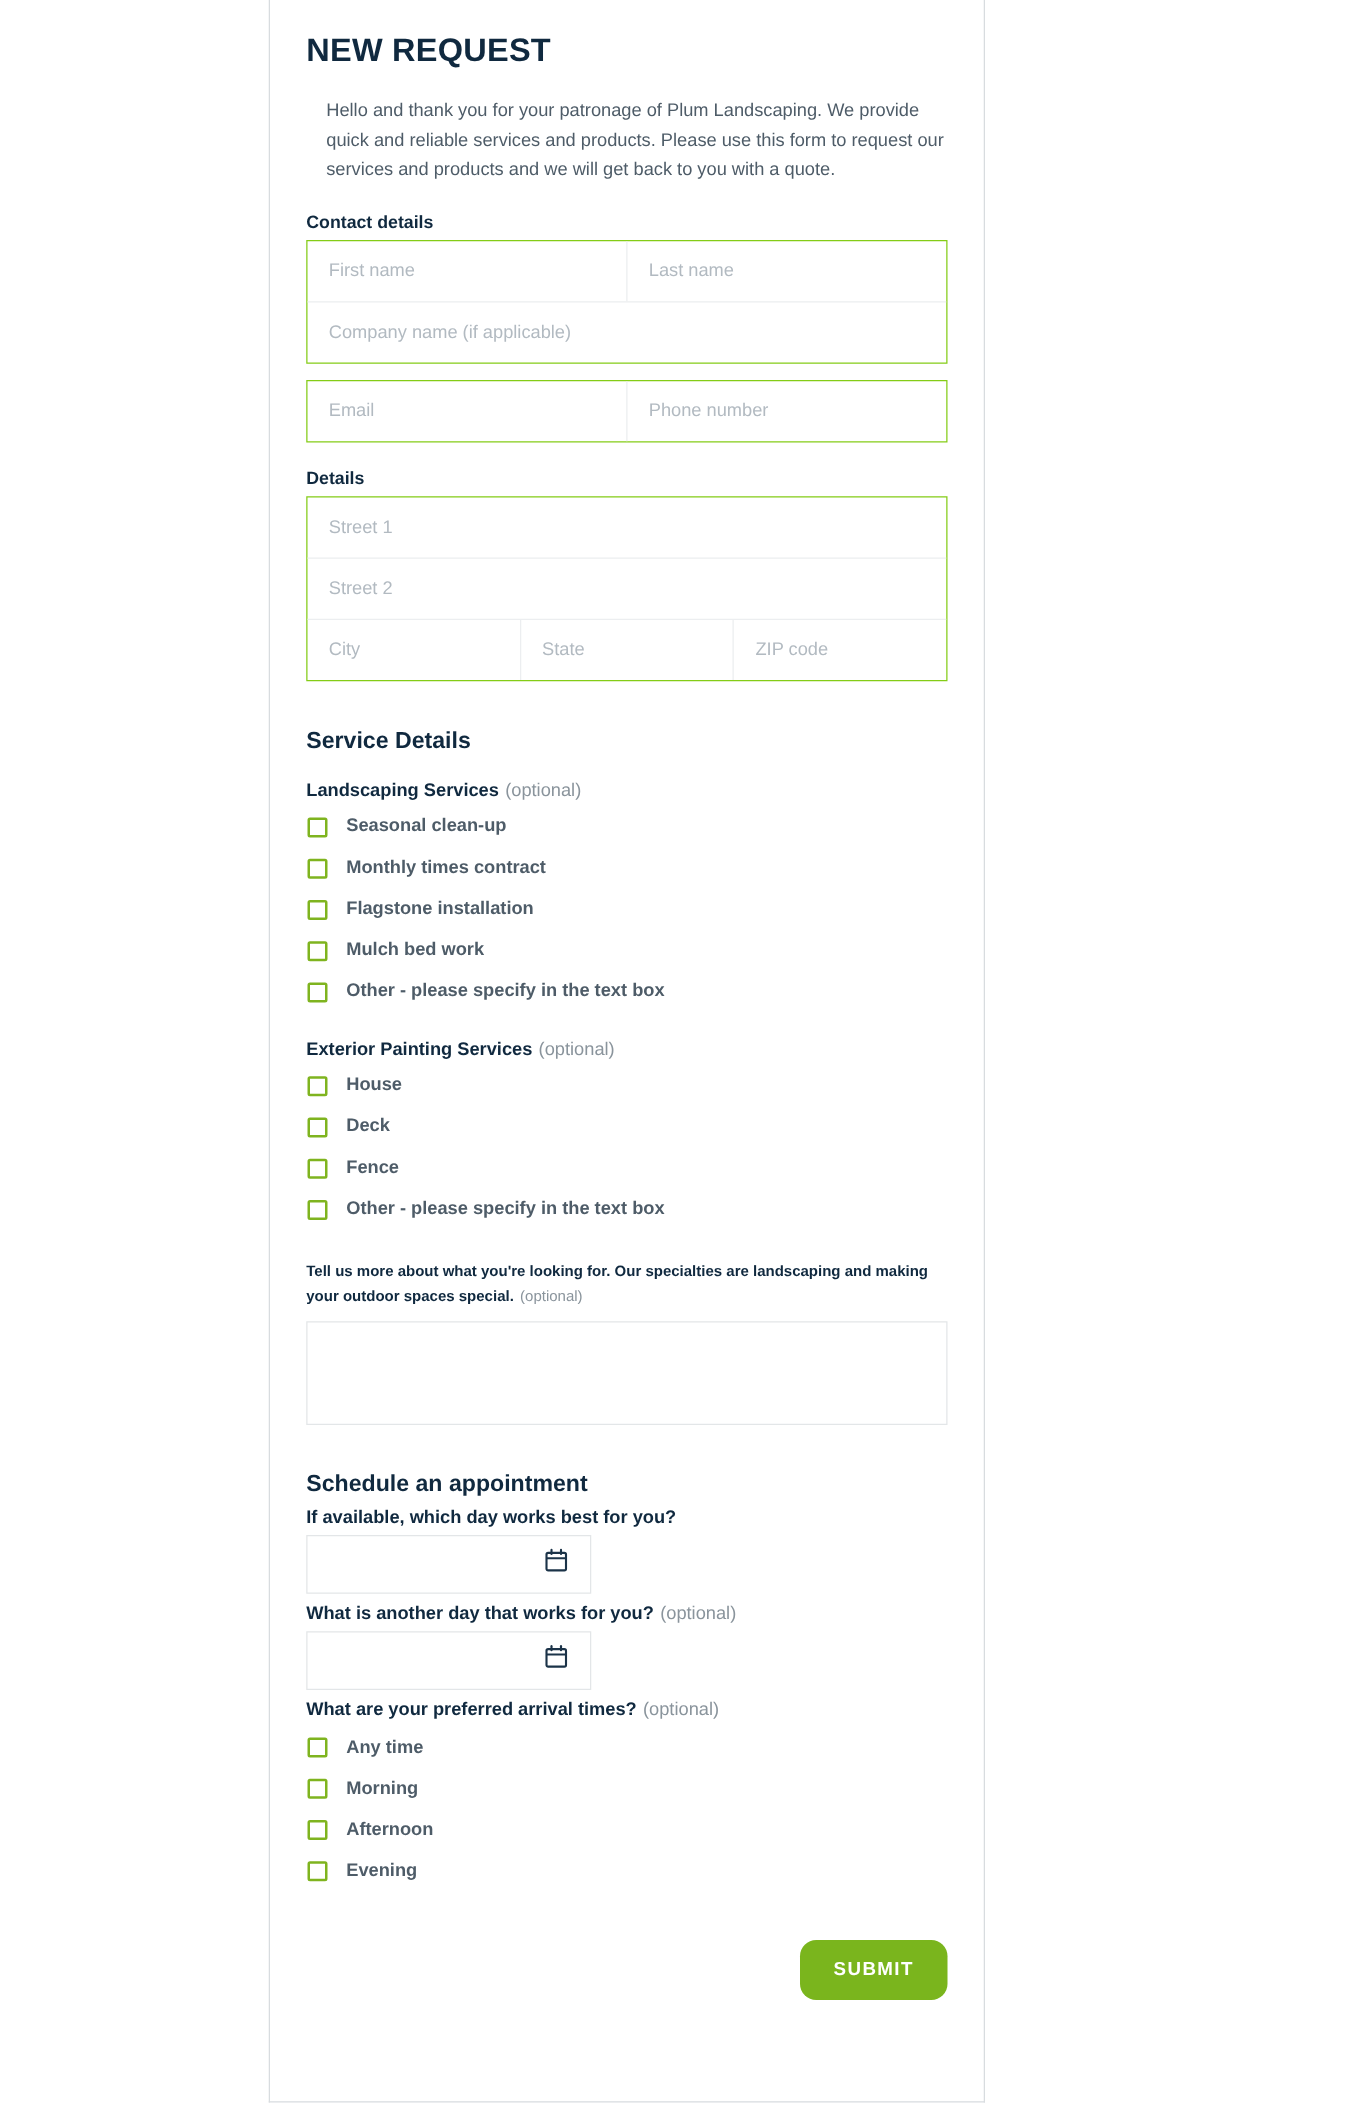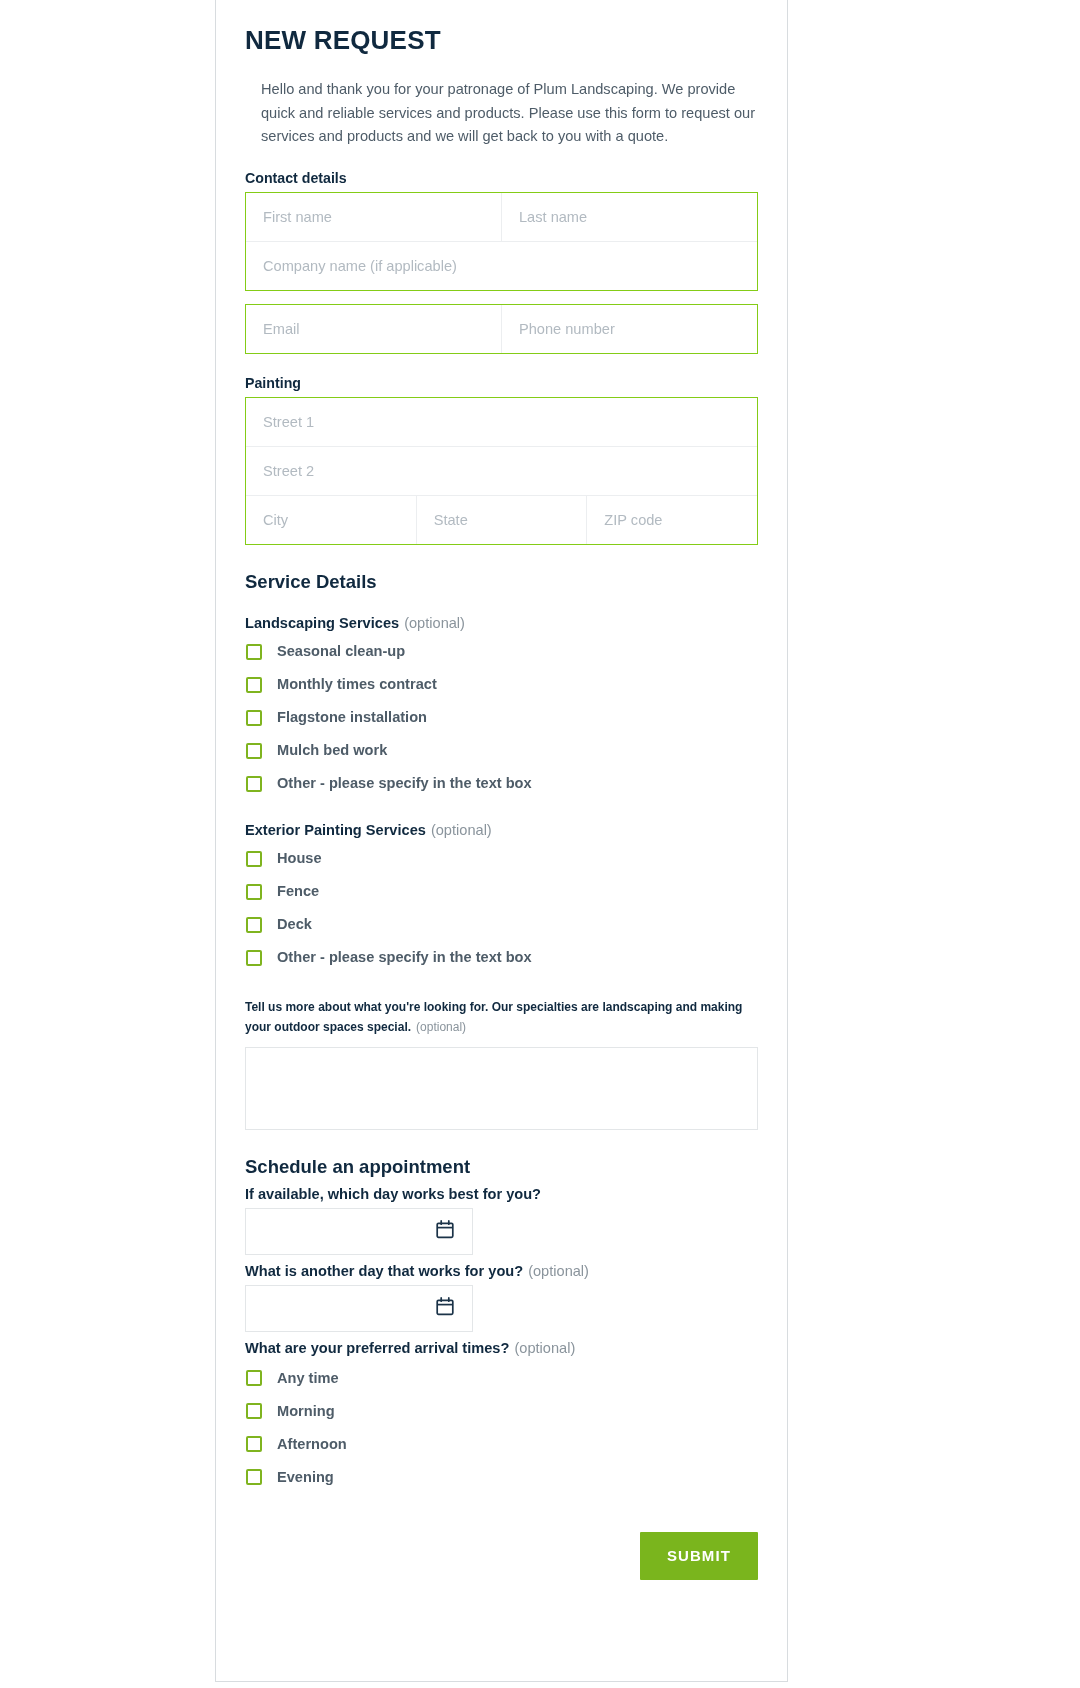--- a/index.html
+++ b/index.html
@@ -58,21 +58,21 @@
     font-size: 14.2px;
     font-weight: bold;
     color: #10293f;
     margin: 21px 0 6px 0;
   }
 
   .section-heading {
     font-size: 18.5px;
     font-weight: bold;
     color: #10293f;
-    margin: 26px 0 0 0;
+    margin: 36px 0 0 0;
   }
 
   .group-heading {
     font-size: 14.6px;
     font-weight: bold;
     color: #10293f;
     margin: 22px 0 4px 0;
   }
   .group-heading .optional {
     font-weight: normal;
@@ -207,21 +207,21 @@
     background: #7ab51d;
     color: #ffffff;
     border: none;
     font-family: "Liberation Sans", sans-serif;
     font-size: 15px;
     font-weight: bold;
     letter-spacing: 1.1px;
     padding: 4px 27px;
     height: 48px;
     cursor: pointer;
-    border-radius: 1px;
+    border-radius: 13px;
   }
 </style>
 </head>
 <body>
 
 <div class="page">
   <div class="form-card">
 
     <h1 class="page-title">NEW REQUEST</h1>
 
@@ -251,21 +251,21 @@
       <div class="field-row">
         <div class="field-cell">
           <input type="text" placeholder="Email" style="">
         </div>
         <div class="field-cell">
           <input type="text" placeholder="Phone number" style="">
         </div>
       </div>
     </div>
 
-    <div class="section-label">Painting</div>
+    <div class="section-label">Details</div>
 
     <div class="field-grid">
       <div class="field-row">
         <div class="field-cell">
           <input type="text" placeholder="Street 1" style="">
         </div>
       </div>
       <div class="field-row">
         <div class="field-cell">
           <input type="text" placeholder="Street 2" style="">
@@ -317,25 +317,25 @@
       <span>Exterior Painting Services</span><span class="optional">(optional)</span>
     </div>
 
     <div class="check-list">
       <label class="check-item">
         <span class="cbox"></span>
         <span class="check-label">House</span>
       </label>
       <label class="check-item">
         <span class="cbox"></span>
+        <span class="check-label">Deck</span>
+      </label>
+      <label class="check-item">
+        <span class="cbox"></span>
         <span class="check-label">Fence</span>
-      </label>
-      <label class="check-item">
-        <span class="cbox"></span>
-        <span class="check-label">Deck</span>
       </label>
       <label class="check-item">
         <span class="cbox"></span>
         <span class="check-label">Other - please specify in the text box</span>
       </label>
     </div>
 
     <div class="ta-label">
       <span>Tell us more about what you're looking for. Our specialties are landscaping and making your outdoor spaces special.</span><span class="optional">(optional)</span>
     </div>

